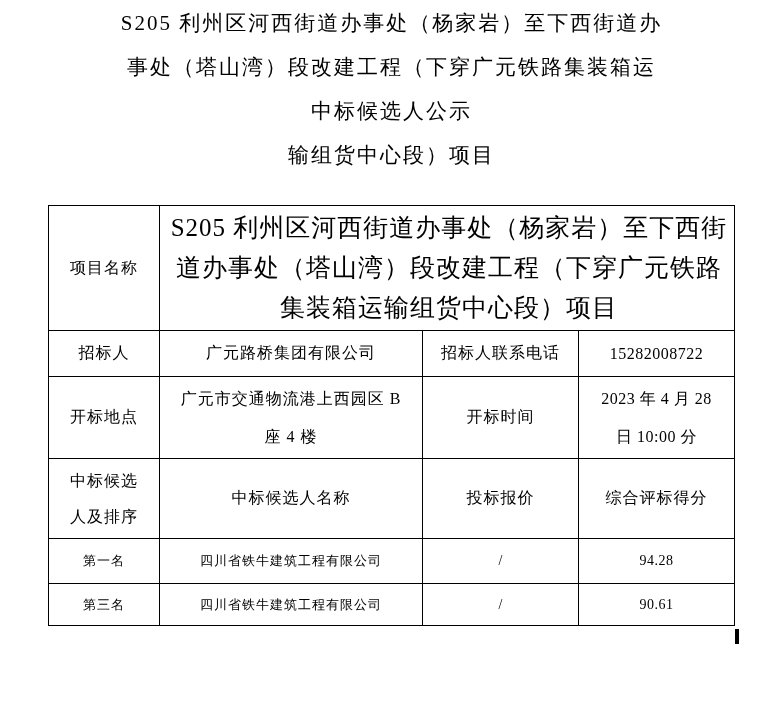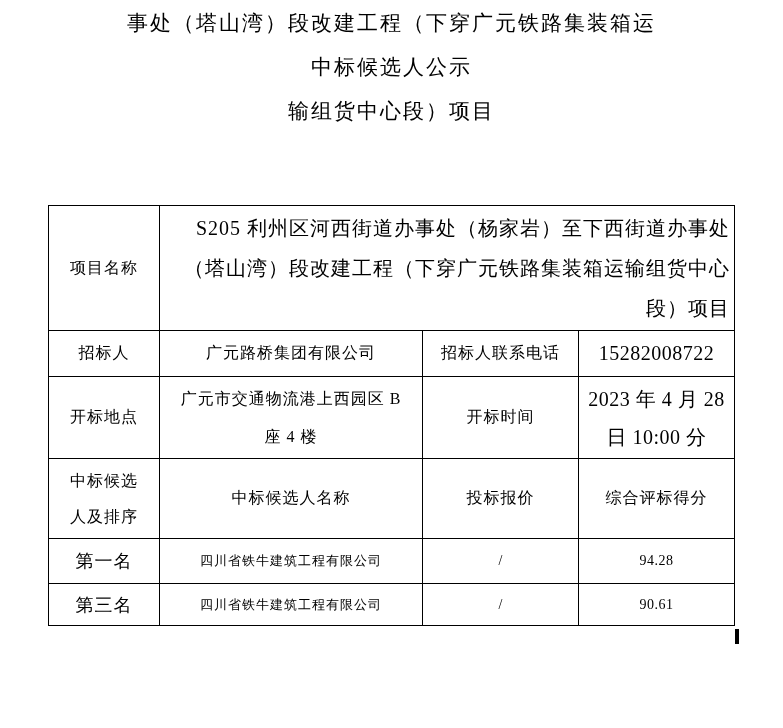--- a/index.html
+++ b/index.html
@@ -30,44 +30,45 @@
   .doc-table td {
     border: 1px solid #000000;
     text-align: center;
     vertical-align: middle;
     font-size: 16px;
     letter-spacing: 1px;
     padding: 0;
     overflow: hidden;
   }
   td.project-value {
-    font-size: 20px;
+    font-size: 25px;
     line-height: 40px;
-    text-align: right;
+    text-align: center;
     padding: 2px 4px 2px 8px;
     letter-spacing: 1px;
   }
-  td.numeric { font-size: 20px; letter-spacing: 0.5px; }
+  td.numeric { font-size: 16px; letter-spacing: 0.5px; }
   .ln { line-height: 38px; }
   .ln-sm { line-height: 36px; }
-  td.rank-cell { font-size: 18px; margin-left: 40px; }
+  td.rank-cell { font-size: 13px; margin-left: 40px; }
   td.name-cell { font-size: 13px; }
   td.slash-cell { font-size: 14px; letter-spacing: 0; }
   td.score-cell { font-size: 14px; letter-spacing: 0.5px; margin-left: 42px; }
   .cursor-artifact {
     position: absolute;
     left: 735px; top: 629px;
     width: 4px; height: 15px;
     background: #000000;
   }
 </style>
 </head>
 <body>
 
 <div class="page-title">
+  <div>S205 利州区河西街道办事处（杨家岩）至下西街道办</div>
   <div>事处（塔山湾）段改建工程（下穿广元铁路集装箱运</div>
   <div>中标候选人公示</div>
   <div>输组货中心段）项目</div>
 </div>
 
 <table class="doc-table">
   <colgroup>
     <col style="width:111px">
     <col style="width:263px">
     <col style="width:156px">

